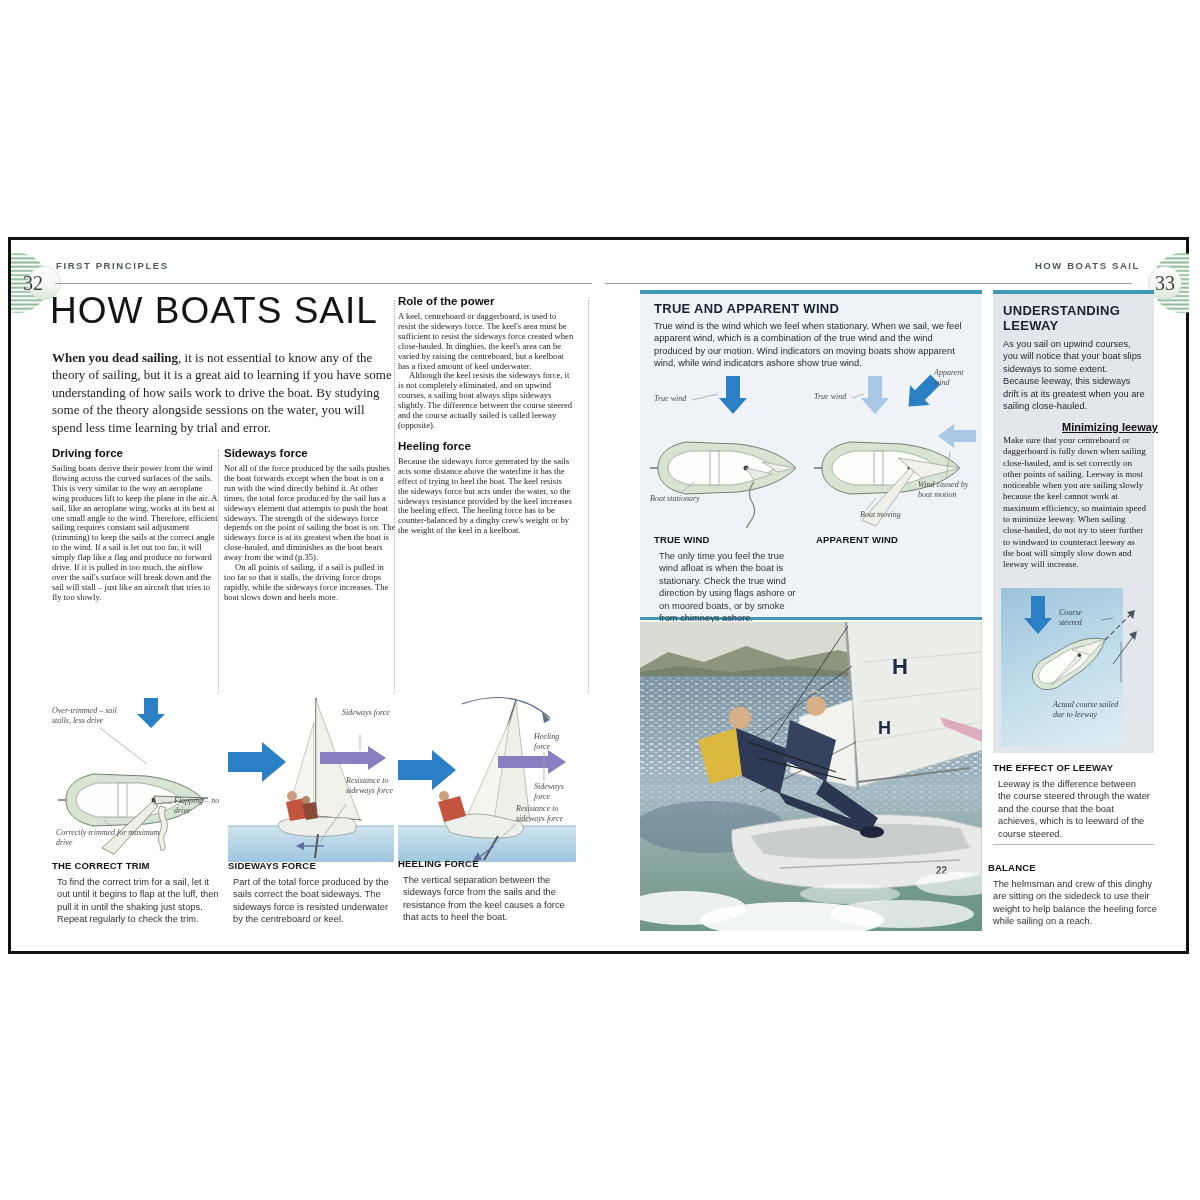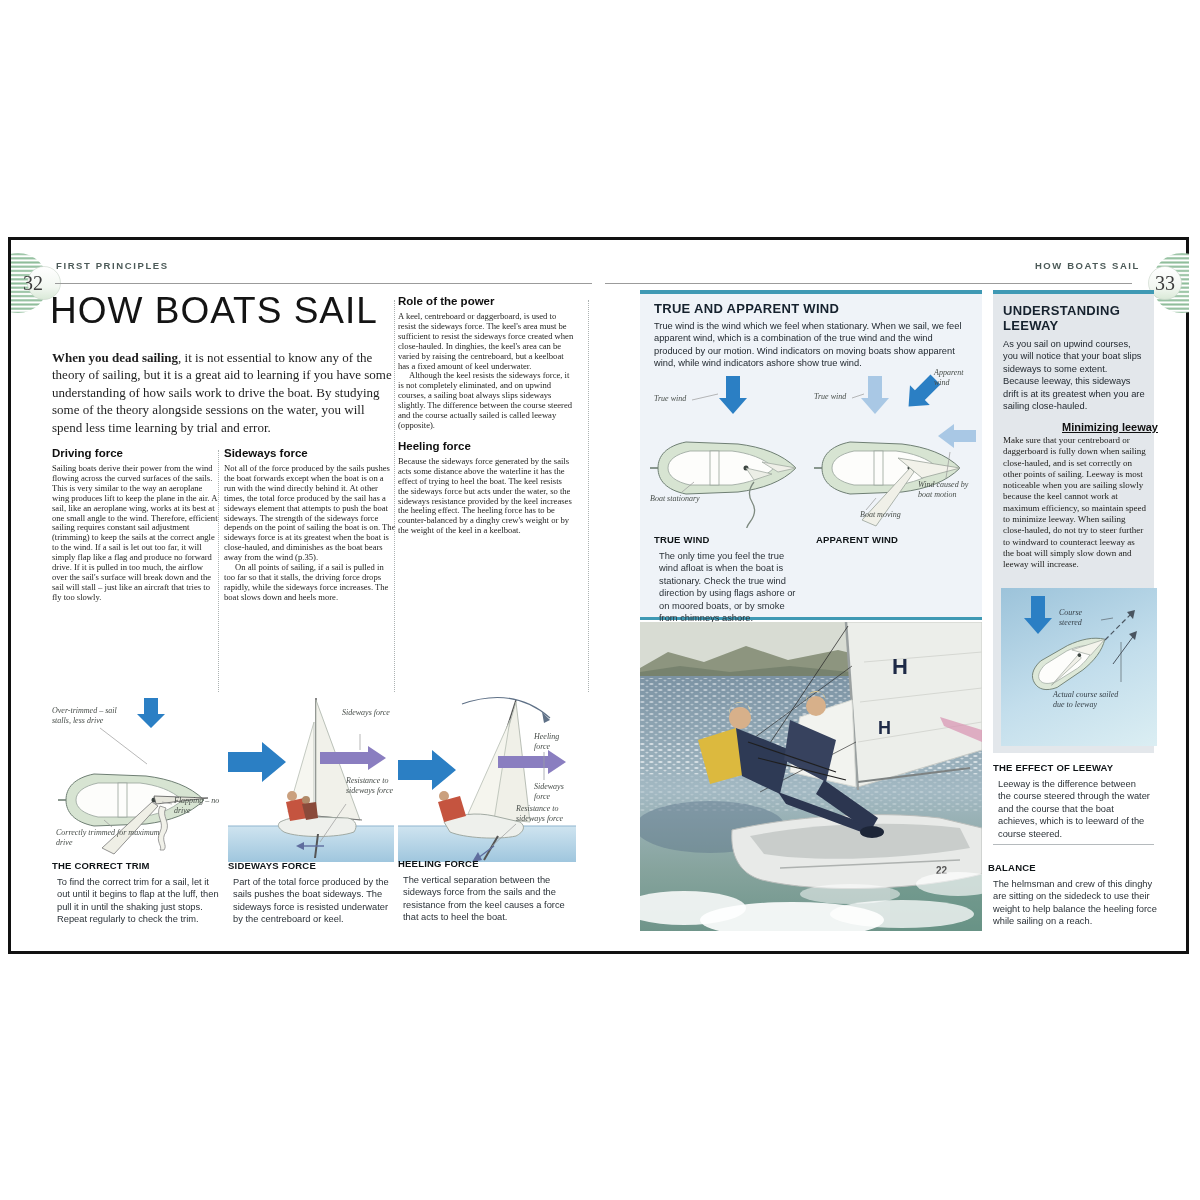--- a/index.html
+++ b/index.html
@@ -32,21 +32,21 @@
   .cap-b{font:9.3px/12.4px "Liberation Sans",sans-serif;color:#2b3238;margin:5px;}
   
   .windbox{position:absolute;left:640px;top:290px;width:342px;height:330px;background:#eff3f8;
            border-top:4px solid #3f99b4;border-bottom:3px solid #3f99b4;box-sizing:border-box;}
   .box-title{position:absolute;font:bold 13px/15px "Liberation Sans",sans-serif;color:#16222e;letter-spacing:.3px;}
   .box-p{position:absolute;font:9.3px/12.4px "Liberation Sans",sans-serif;color:#232a31;}
   .sidebar{position:absolute;left:993px;top:290px;width:161px;height:463px;background:#e3e7eb;
            border-top:4px solid #3f99b4;box-sizing:border-box;}
   .side-serif{position:absolute;font:9px/11.3px "Liberation Serif",serif;color:#20201e;}
   .side-sub{position:absolute;font:bold 11px/12px "Liberation Sans",sans-serif;color:#101010;}
-  .leeway-diag{position:absolute;left:1001px;top:588px;width:156px;height:158px;
+  .leeway-diag{position:absolute;left:1001px;top:588px;width:122px;height:158px;
                background:linear-gradient(155deg,#9cc3da 0%,#c3deec 55%,#dbeef3 100%);}
   .lbl-blue{position:absolute;font:italic 8px/9.6px "Liberation Serif",serif;color:#38424a;}
   .thinrule{position:absolute;height:1px;background:#b5babd;}
   svg{display:block;}
 </style>
 </head>
 <body>
 
 <div id="canvas">
 
@@ -195,21 +195,21 @@
     <div class="lbl" style="left:136px;top:92px;width:44px;">Sideways force</div>
     <div class="lbl" style="left:118px;top:114px;width:58px;">Resistance to sideways force</div>
   </div>
 
   <div class="cap" style="left:52px;top:860px;width:172px;">
     <p class="cap-t">THE CORRECT TRIM</p>
     <p class="cap-b">To find the correct trim for a sail, let it out until it begins to flap at the luff, then pull it in until the shaking just stops. Repeat regularly to check the trim.</p>
   </div>
   <div class="cap" style="left:228px;top:860px;width:168px;">
     <p class="cap-t">SIDEWAYS FORCE</p>
-    <p class="cap-b">Part of the total force produced by the sails pushes the boat sideways. The sideways force is resisted underwater by the centreboard or keel.</p>
+    <p class="cap-b">Part of the total force produced by the sails correct the boat sideways. The sideways force is resisted underwater by the centreboard or keel.</p>
   </div>
   <div class="cap" style="left:398px;top:858px;width:176px;">
     <p class="cap-t">HEELING FORCE</p>
     <p class="cap-b">The vertical separation between the sideways force from the sails and the resistance from the keel causes a force that acts to heel the boat.</p>
   </div>
 
   <div class="windbox"></div>
   <div class="box-title" style="left:654px;top:301px;">TRUE AND APPARENT WIND</div>
   <div class="box-p" style="left:654px;top:320px;width:316px;">True wind is the wind which we feel when stationary. When we sail, we feel apparent wind, which is a combination of the true wind and the wind produced by our motion. Wind indicators on moving boats show apparent wind, while wind indicators ashore show true wind.</div>
 
@@ -336,21 +336,21 @@
         <circle cx="96" cy="74" r="3" fill="#3c4440"></circle>
       </g>
       <line x1="104" y1="52" x2="132" y2="24" stroke="#4a5560" stroke-width="1.2" stroke-dasharray="5,3"></line>
       <polygon points="134,22 126,24 132,31" fill="#4a5560"></polygon>
       <line x1="112" y1="76" x2="134" y2="46" stroke="#4a5560" stroke-width="1"></line>
       <polygon points="136,43 128,46 134,52" fill="#4a5560"></polygon>
       <line x1="120" y1="54" x2="120" y2="94" stroke="#5a646c" stroke-width="0.7"></line>
       <line x1="100" y1="32" x2="112" y2="30" stroke="#5a646c" stroke-width="0.7"></line>
     </svg>
     <div class="lbl-blue" style="left:58px;top:20px;width:42px;">Course steered</div>
-    <div class="lbl-blue" style="left:52px;top:102px;width:76px;">Actual course sailed due to leeway</div>
+    <div class="lbl-blue" style="left:52px;top:112px;width:76px;">Actual course sailed due to leeway</div>
   </div>
 
   <div class="cap" style="left:993px;top:762px;width:163px;">
     <p class="cap-t">THE EFFECT OF LEEWAY</p>
     <p class="cap-b">Leeway is the difference between the course steered through the water and the course that the boat achieves, which is to leeward of the course steered.</p>
   </div>
   <div class="thinrule" style="left:993px;top:844px;width:161px;"></div>
 
   <div class="cap" style="left:988px;top:862px;width:178px;">
     <p class="cap-t">BALANCE</p>

